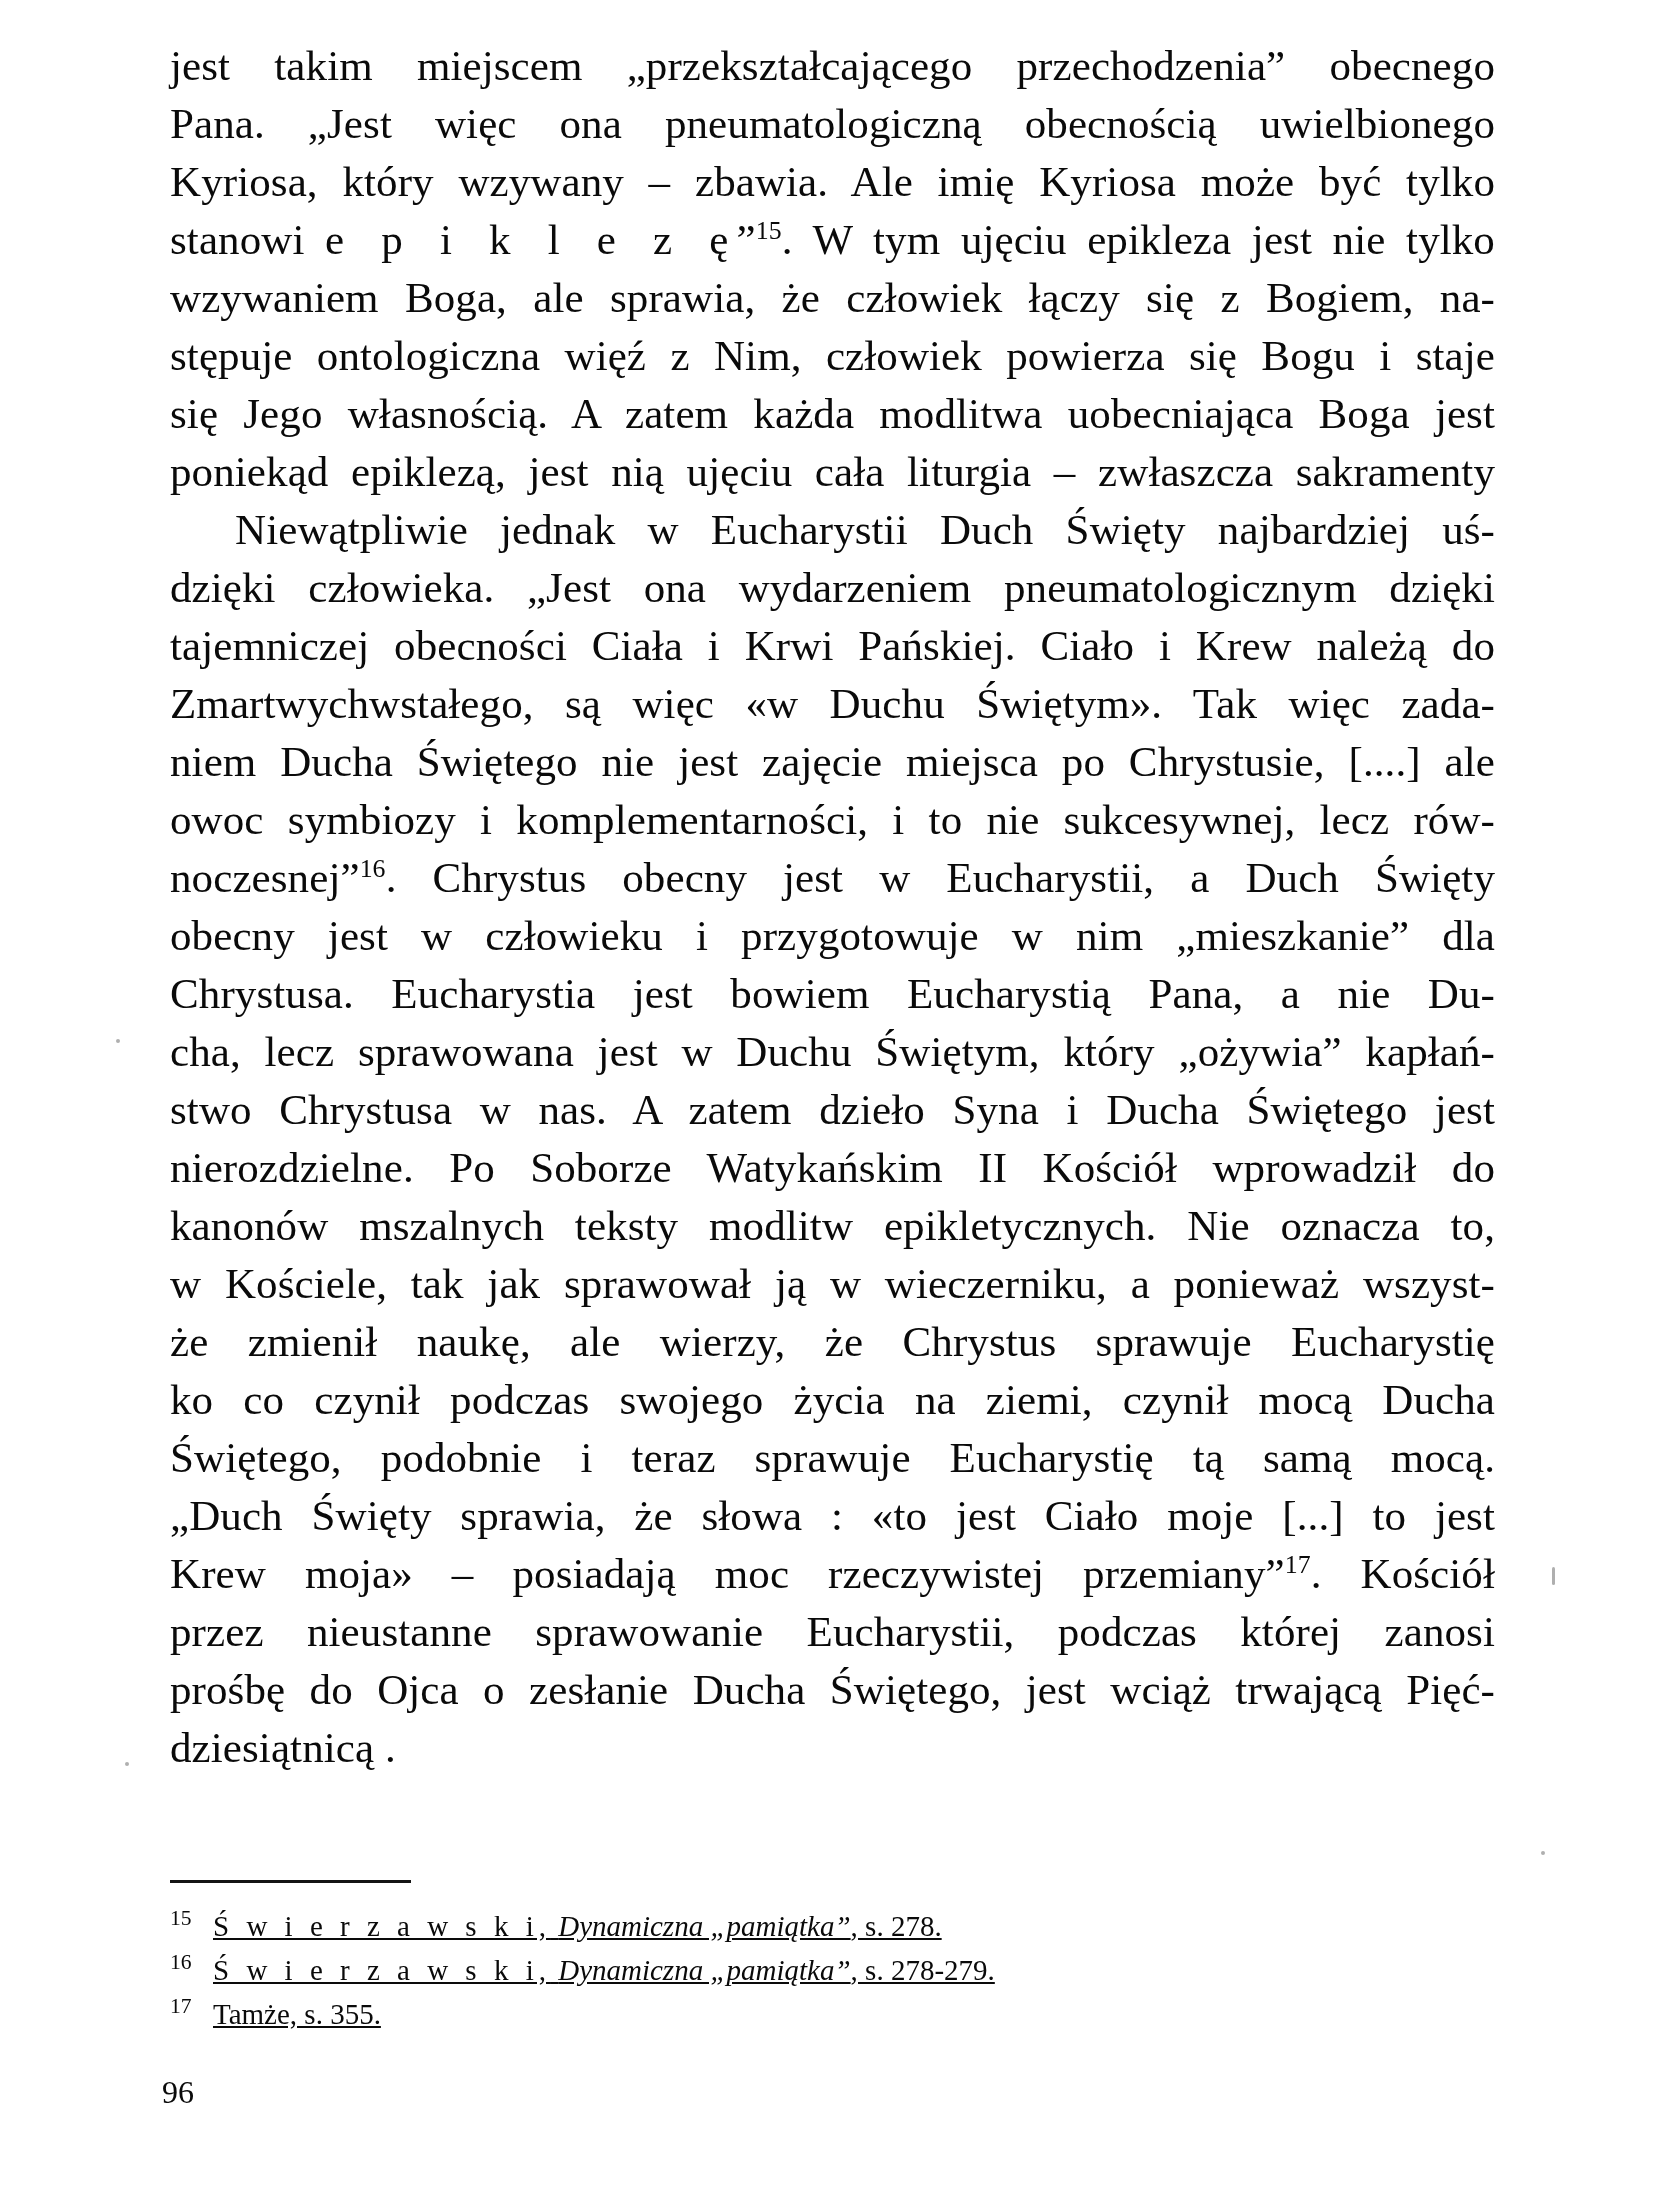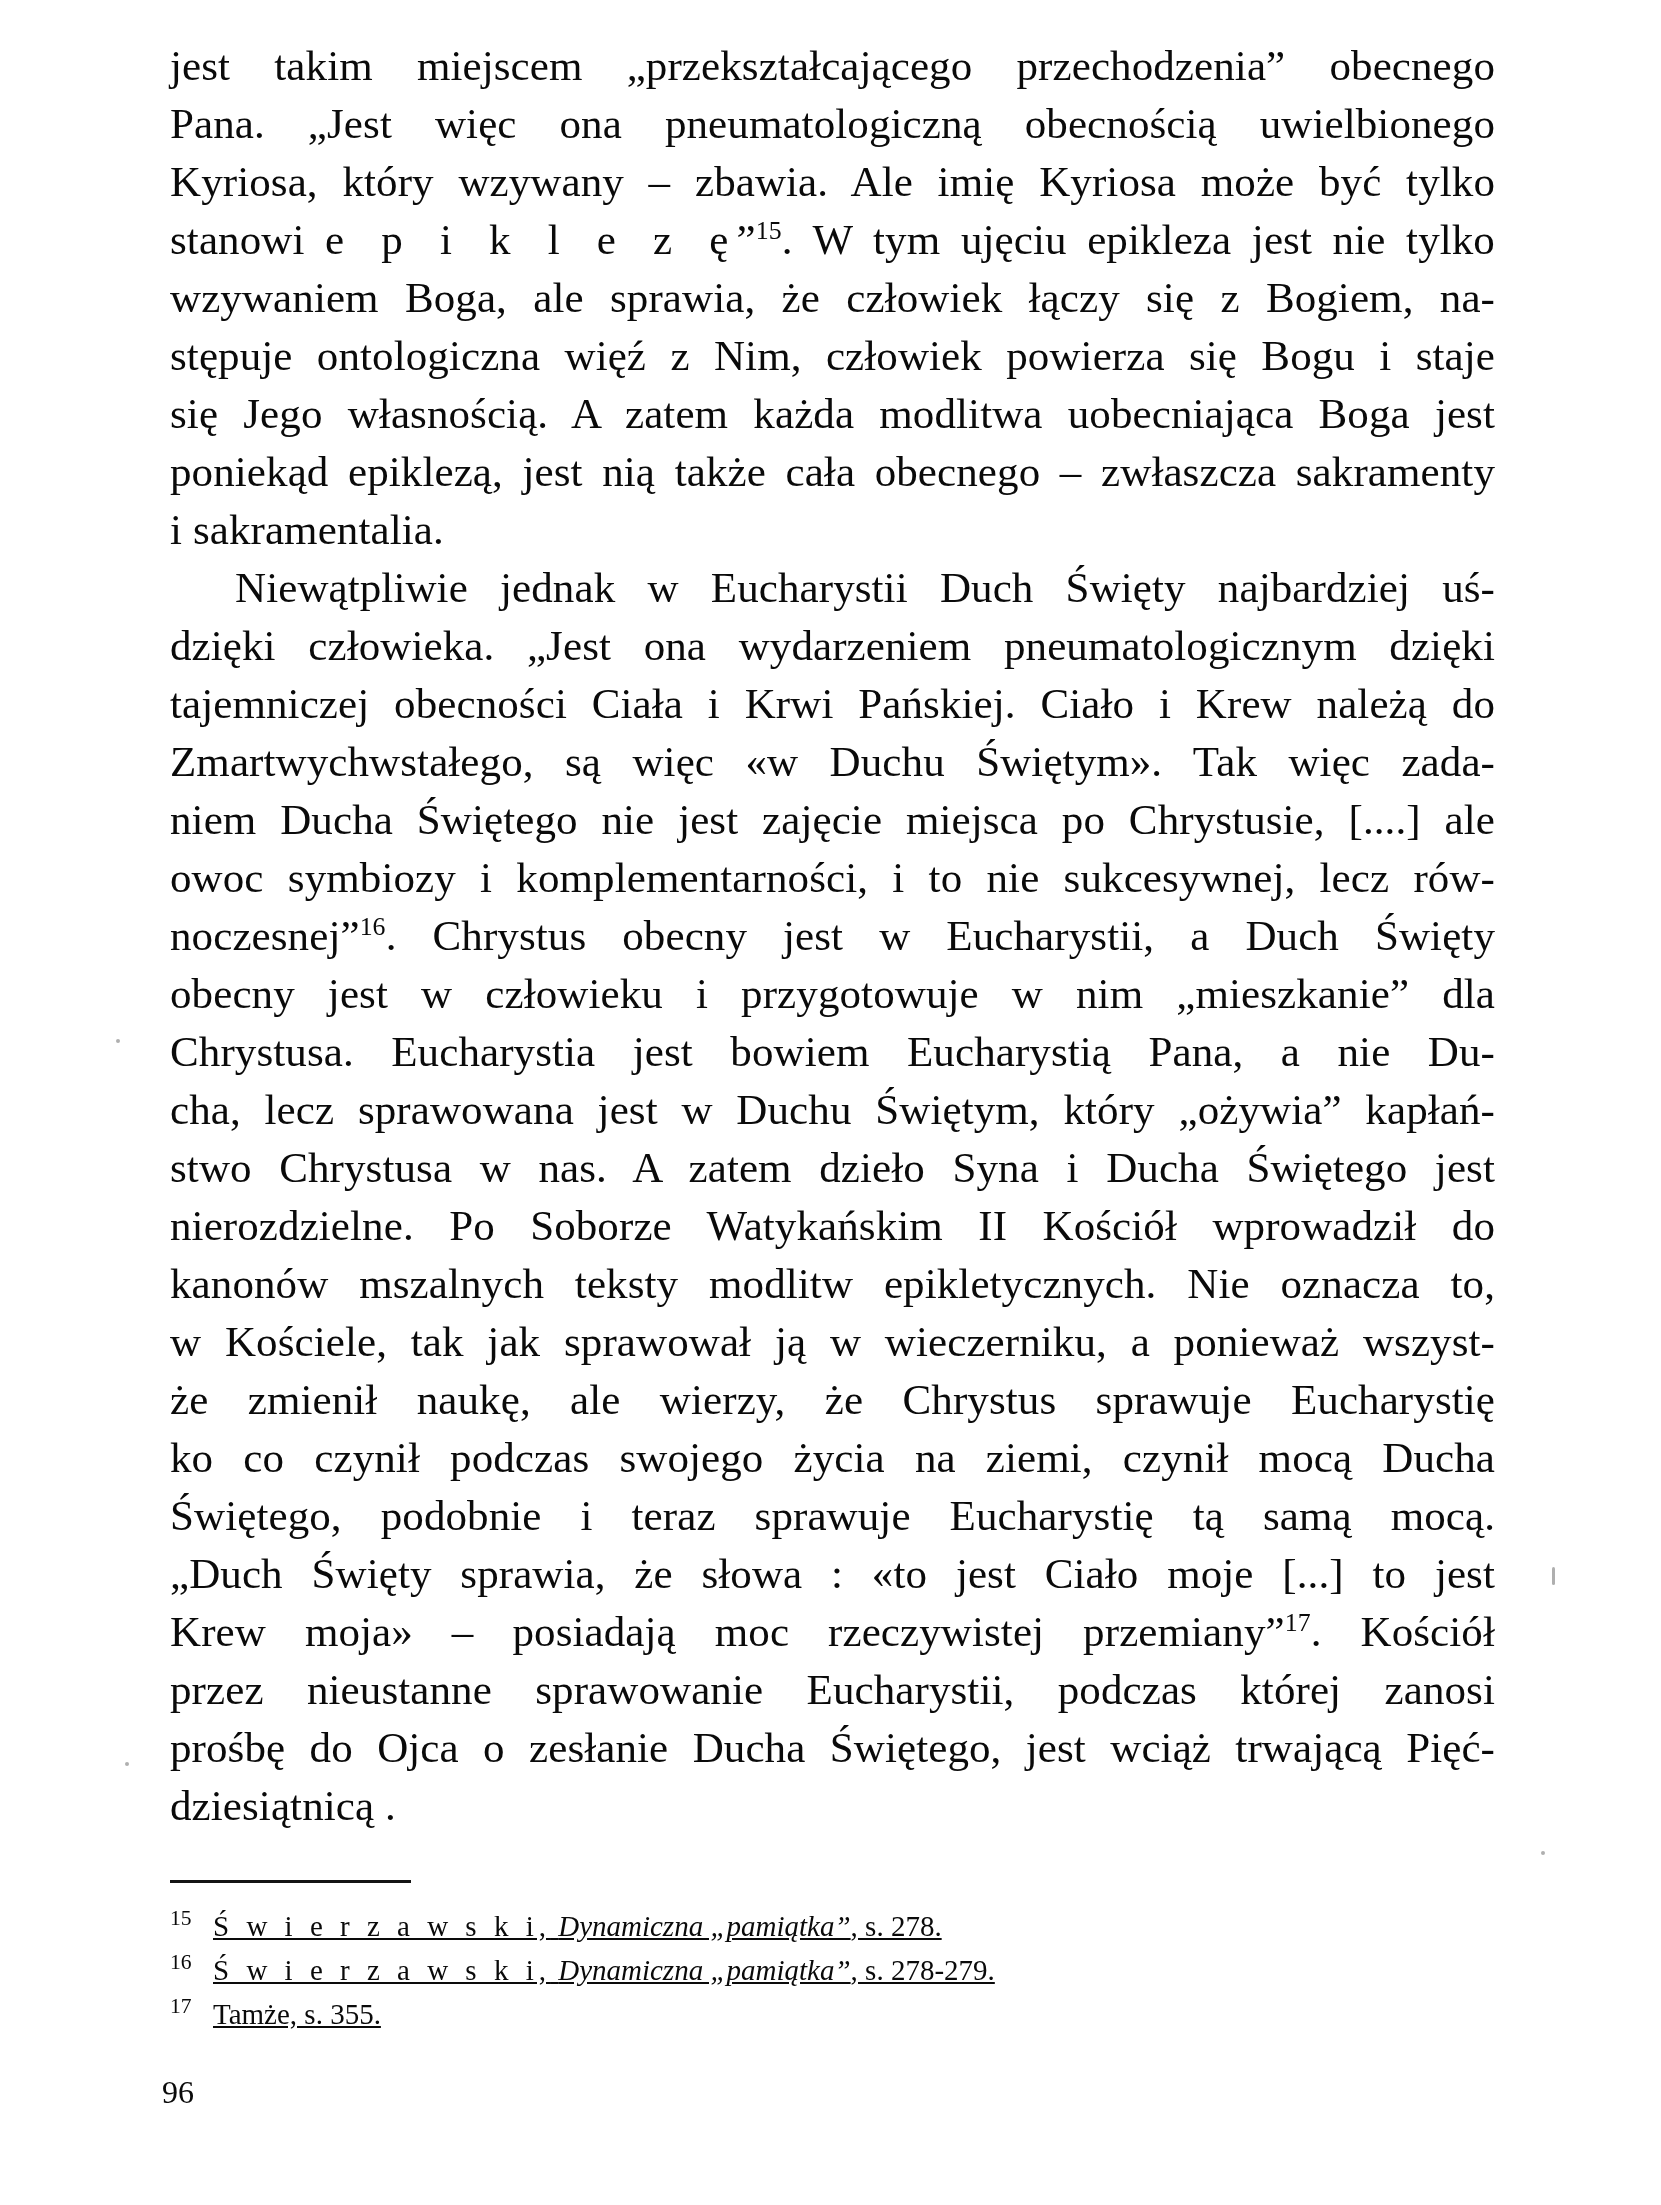--- a/index.html
+++ b/index.html
@@ -127,22 +127,21 @@
   <div class="textblock">
 
     <p class="para">
       <span class="ln j">jest takim miejscem „przekształcającego przechodzenia” obecnego</span>
       <span class="ln j">Pana. „Jest więc ona pneumatologiczną obecnością uwielbionego</span>
       <span class="ln j">Kyriosa, który wzywany – zbawia. Ale imię Kyriosa może być tylko</span>
       <span class="ln j"><span>stanowi </span><span class="spaced">e p i k l e z ę</span><span>”</span><sup class="fnref">15</sup><span>. W tym ujęciu epikleza jest nie tylko</span></span>
       <span class="ln j">wzywaniem Boga, ale sprawia, że człowiek łączy się z Bogiem, na-</span>
       <span class="ln j">stępuje ontologiczna więź z Nim, człowiek powierza się Bogu i staje</span>
       <span class="ln j">się Jego własnością. A zatem każda modlitwa uobecniająca Boga jest</span>
-      <span class="ln j">poniekąd epiklezą, jest nią także cała obecnego – zwłaszcza sakramenty</span>
-      <span class="ln last">i sakramentalia.</span>
+      <span class="ln j">poniekąd epiklezą, jest nią ujęciu cała liturgia – zwłaszcza sakramenty</span>
     </p>
 
     <p class="para">
       <span class="ln j"><span class="indent-first"></span><span>Niewątpliwie jednak w Eucharystii Duch Święty najbardziej uś-</span></span>
       <span class="ln j">dzięki człowieka. „Jest ona wydarzeniem pneumatologicznym dzięki</span>
       <span class="ln j">tajemniczej obecności Ciała i Krwi Pańskiej. Ciało i Krew należą do</span>
       <span class="ln j">Zmartwychwstałego, są więc «w Duchu Świętym». Tak więc zada-</span>
       <span class="ln j">niem Ducha Świętego nie jest zajęcie miejsca po Chrystusie, [....] ale</span>
       <span class="ln j">owoc symbiozy i komplementarności, i to nie sukcesywnej, lecz rów-</span>
       <span class="ln j"><span>noczesnej</span><span>”</span><sup class="fnref">16</sup><span>. Chrystus obecny jest w Eucharystii, a Duch Święty</span></span>

